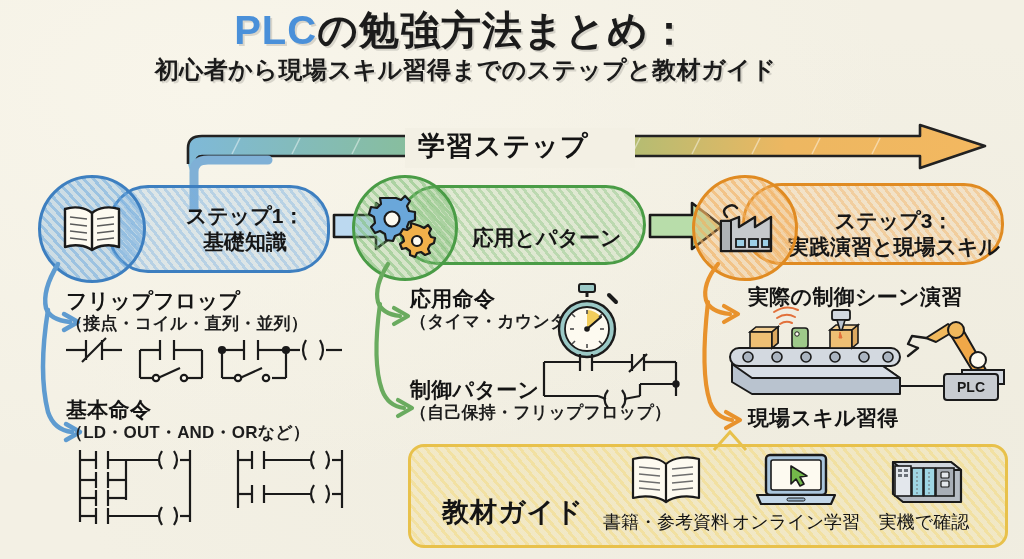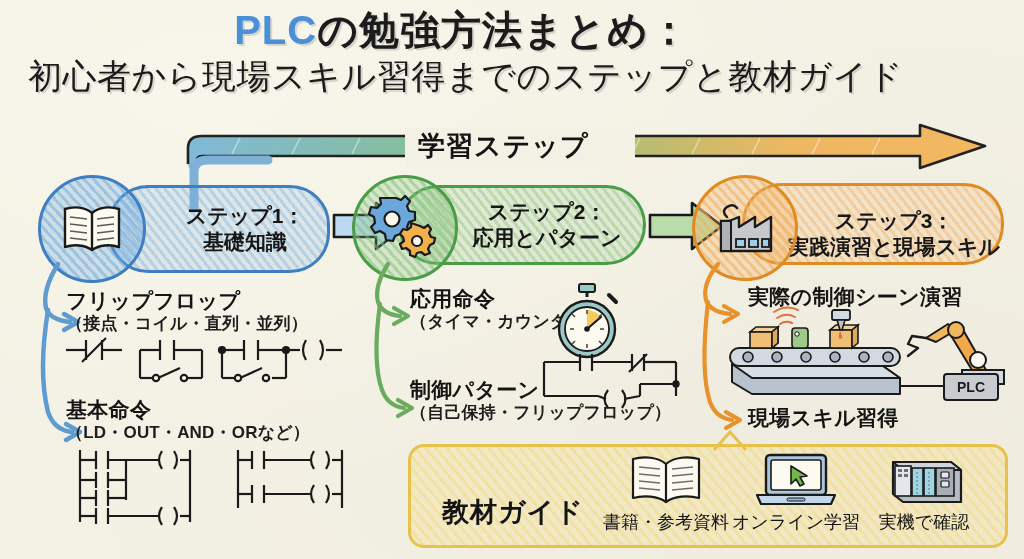--- a/index.html
+++ b/index.html
@@ -14,21 +14,21 @@
       radial-gradient(ellipse at 20% 15%, #f8f5ea 0%, rgba(248,245,234,0) 60%),
       radial-gradient(ellipse at 85% 80%, #efecdf 0%, rgba(239,236,223,0) 65%),
       #f3f0e4;}
   .abs{position:absolute;}
   
   #title-block{left:0;top:8px;width:924px;text-align:center;}
   .t-line1{font-size:40px;font-weight:bold;letter-spacing:1px;line-height:1.12;
     text-shadow:2px 2px 0 rgba(0,0,0,.13);}
   .t-plc{color:#4a90d9;}
   .t-rest{color:#1b1b1b;}
-  .t-line2{font-size:34px;font-weight:normal;color:#1b1b1b;line-height:1.2;margin-top:3px;
+  .t-line2{font-size:24px;font-weight:bold;color:#1b1b1b;line-height:1.2;margin-top:3px;
     letter-spacing:.5px;text-shadow:2px 2px 0 rgba(0,0,0,.13);margin-left:7px;}
   
   #banner{left:0;top:122px;width:1024px;height:60px;}
   #banner-label{left:418px;top:128px;font-size:27px;font-weight:bold;color:#141414;
     letter-spacing:1px;}
   
   .pill{border-radius:40px;box-sizing:border-box;display:flex;align-items:center;}
   .pill-text{font-size:21px;font-weight:bold;line-height:1.22;color:#161616;text-align:center;}
   .pill-badge{position:absolute;border-radius:50%;display:flex;align-items:center;justify-content:center;}
   
@@ -223,21 +223,21 @@
       <line x1="194" y1="39" x2="194" y2="57"></line>
         <line x1="194" y1="48" x2="240" y2="48"></line>
       <path d="M244 39 Q238 48 244 57"></path>
         <path d="M256 39 Q262 48 256 57"></path>
         <line x1="262" y1="48" x2="272" y2="48"></line>
     </g>
   </svg>
 
   <div class="abs pill" id="step2">
     <div class="pill-text">
-      <span>ステップ2：</span><br><span>応用とパターン</span>
+      <br><span>応用とパターン</span>
     </div>
   </div>
   <div class="abs pill-badge" id="step2-badge">
     <svg width="66" height="62" viewBox="0 0 66 62">
       <g transform="translate(24,22)">
         <path d="M0 -21 L5 -19 L9 -23 L14 -18 L11 -13 L13 -8 L19 -7 L19 1 L13 3 L11 8 L14 13 L9 18 L4 15 L-1 17 L-3 22 L-10 21 L-11 15 L-16 12 L-21 14 L-25 8 L-21 4 L-22 -2 L-27 -5 L-25 -12 L-19 -11 L-15 -15 L-16 -21 Z" fill="#6aa7da" stroke="#1a1a1a" stroke-width="2.2" stroke-linejoin="round"></path>
         <circle cx="-4" cy="0" r="7.5" fill="#fdfaf0" stroke="#1a1a1a" stroke-width="2.2"></circle>
       </g>
       <g transform="translate(48,44)">
         <path d="M0 -15 L4 -13 L8 -16 L11 -12 L9 -8 L11 -4 L15 -3 L14 2 L10 4 L8 8 L10 12 L5 14 L1 11 L-3 12 L-5 16 L-10 14 L-10 10 L-14 7 L-18 8 L-20 3 L-16 0 L-17 -4 L-20 -7 L-17 -12 L-13 -11 L-9 -14 L-9 -18 Z" fill="#f0b04a" stroke="#1a1a1a" stroke-width="2.2" stroke-linejoin="round"></path>

